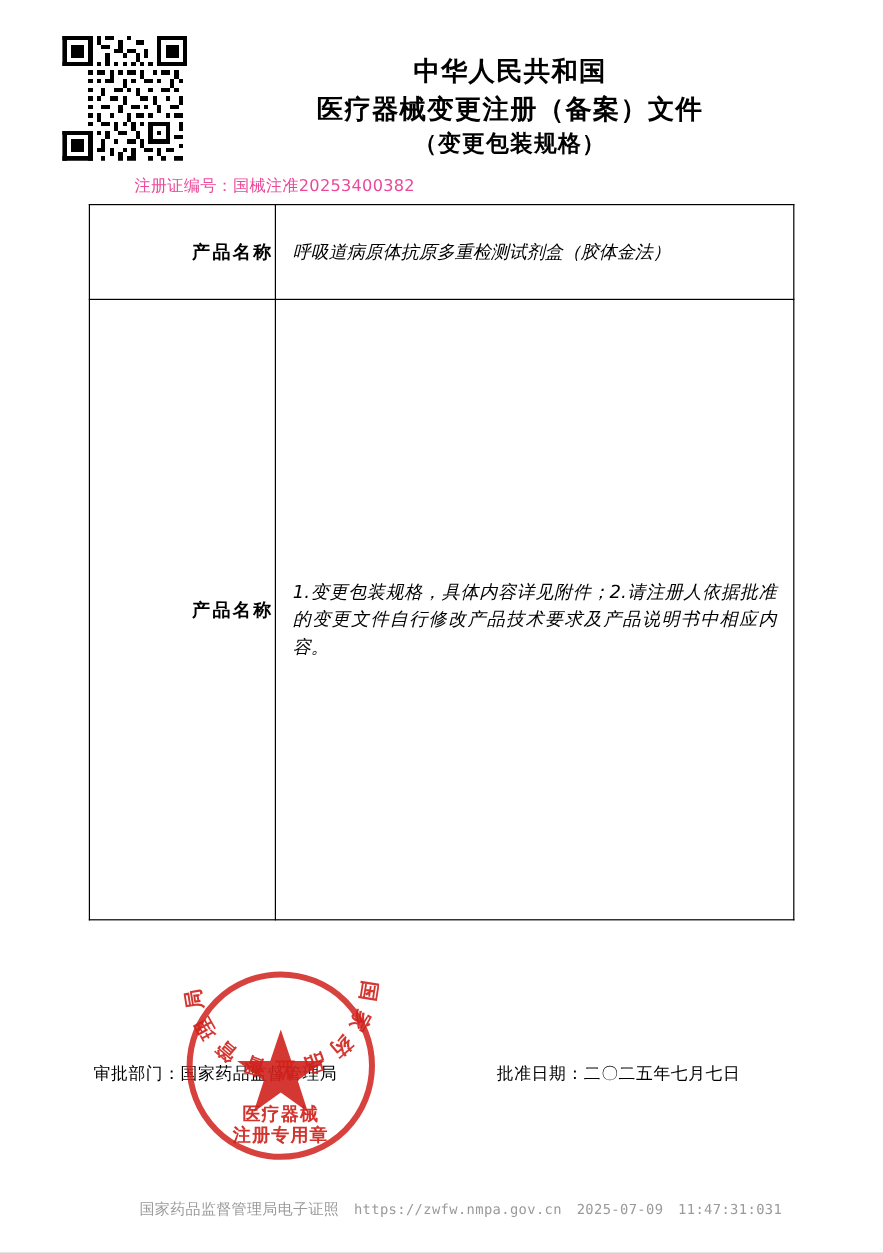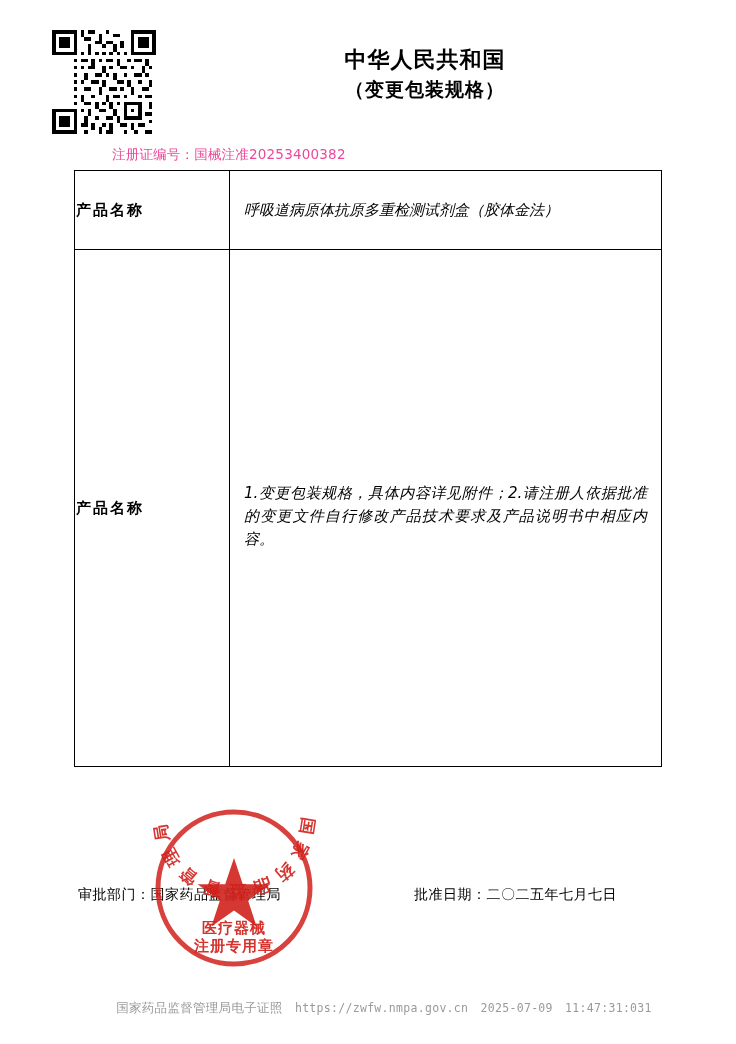--- a/index.html
+++ b/index.html
@@ -64,21 +64,21 @@
     border-collapse: collapse;
     table-layout: fixed;
   }
   table.doc td {
     border: 1px solid #000;
     vertical-align: middle;
     color: #000;
   }
   td.label {
     width: 152px;
-    text-align: left;
+    text-align: right;
     font-size: 15px;
     font-weight: bold;
     letter-spacing: 2px;
     border-radius: 24px;
   }
   td.value {
     padding: 10px 14px;
     font-size: 15px;
     line-height: 24px;
     font-style: italic;
@@ -277,20 +277,21 @@
         <rect x="15" y="28" width="2" height="1"></rect>
           <rect x="20" y="28" width="1" height="1"></rect>
         <rect x="23" y="28" width="1" height="1"></rect>
           <rect x="26" y="28" width="2" height="1"></rect>
       </g>
     </svg>
   </div>
 
   <div class="title-block">
     <div class="title-line">中华人民共和国</div>
+    <div class="title-line">医疗器械变更注册（备案）文件</div>
     <div class="title-line sub">（变更包装规格）</div>
   </div>
 
   <div class="reg-no">注册证编号：国械注准20253400382</div>
 
   <table class="doc">
     <tbody>
         <tr class="row-name">
       <td class="label">产品名称</td>
       <td class="value">呼吸道病原体抗原多重检测试剂盒（胶体金法）</td>

